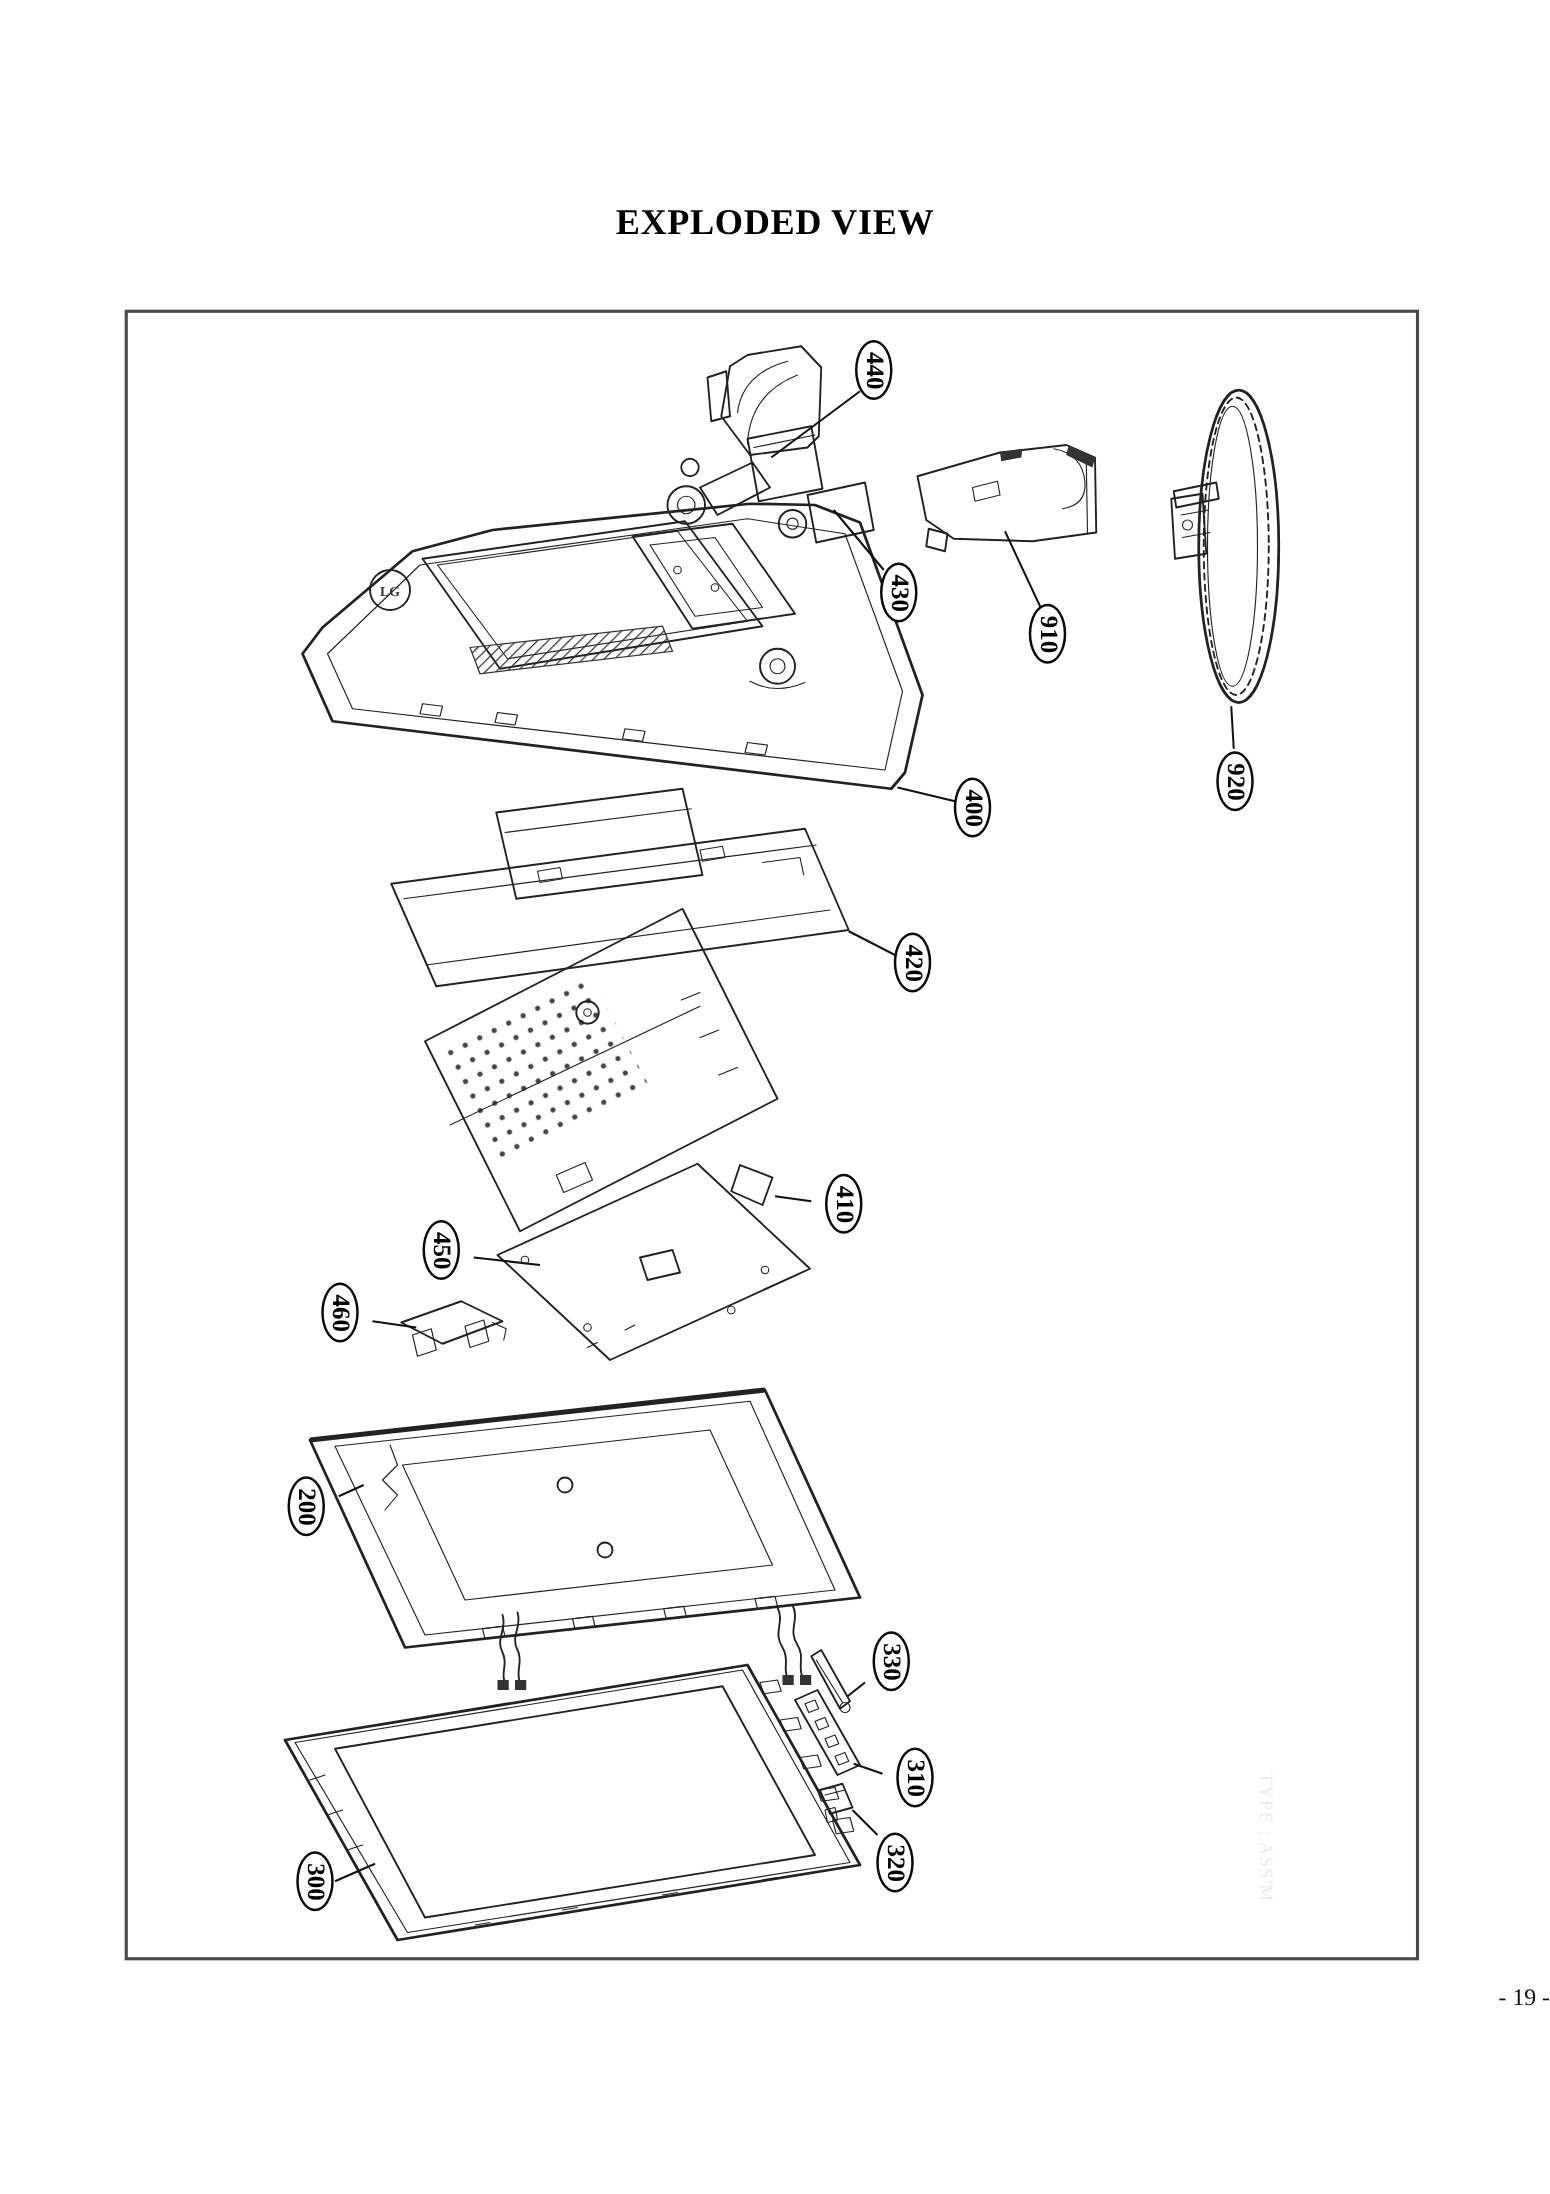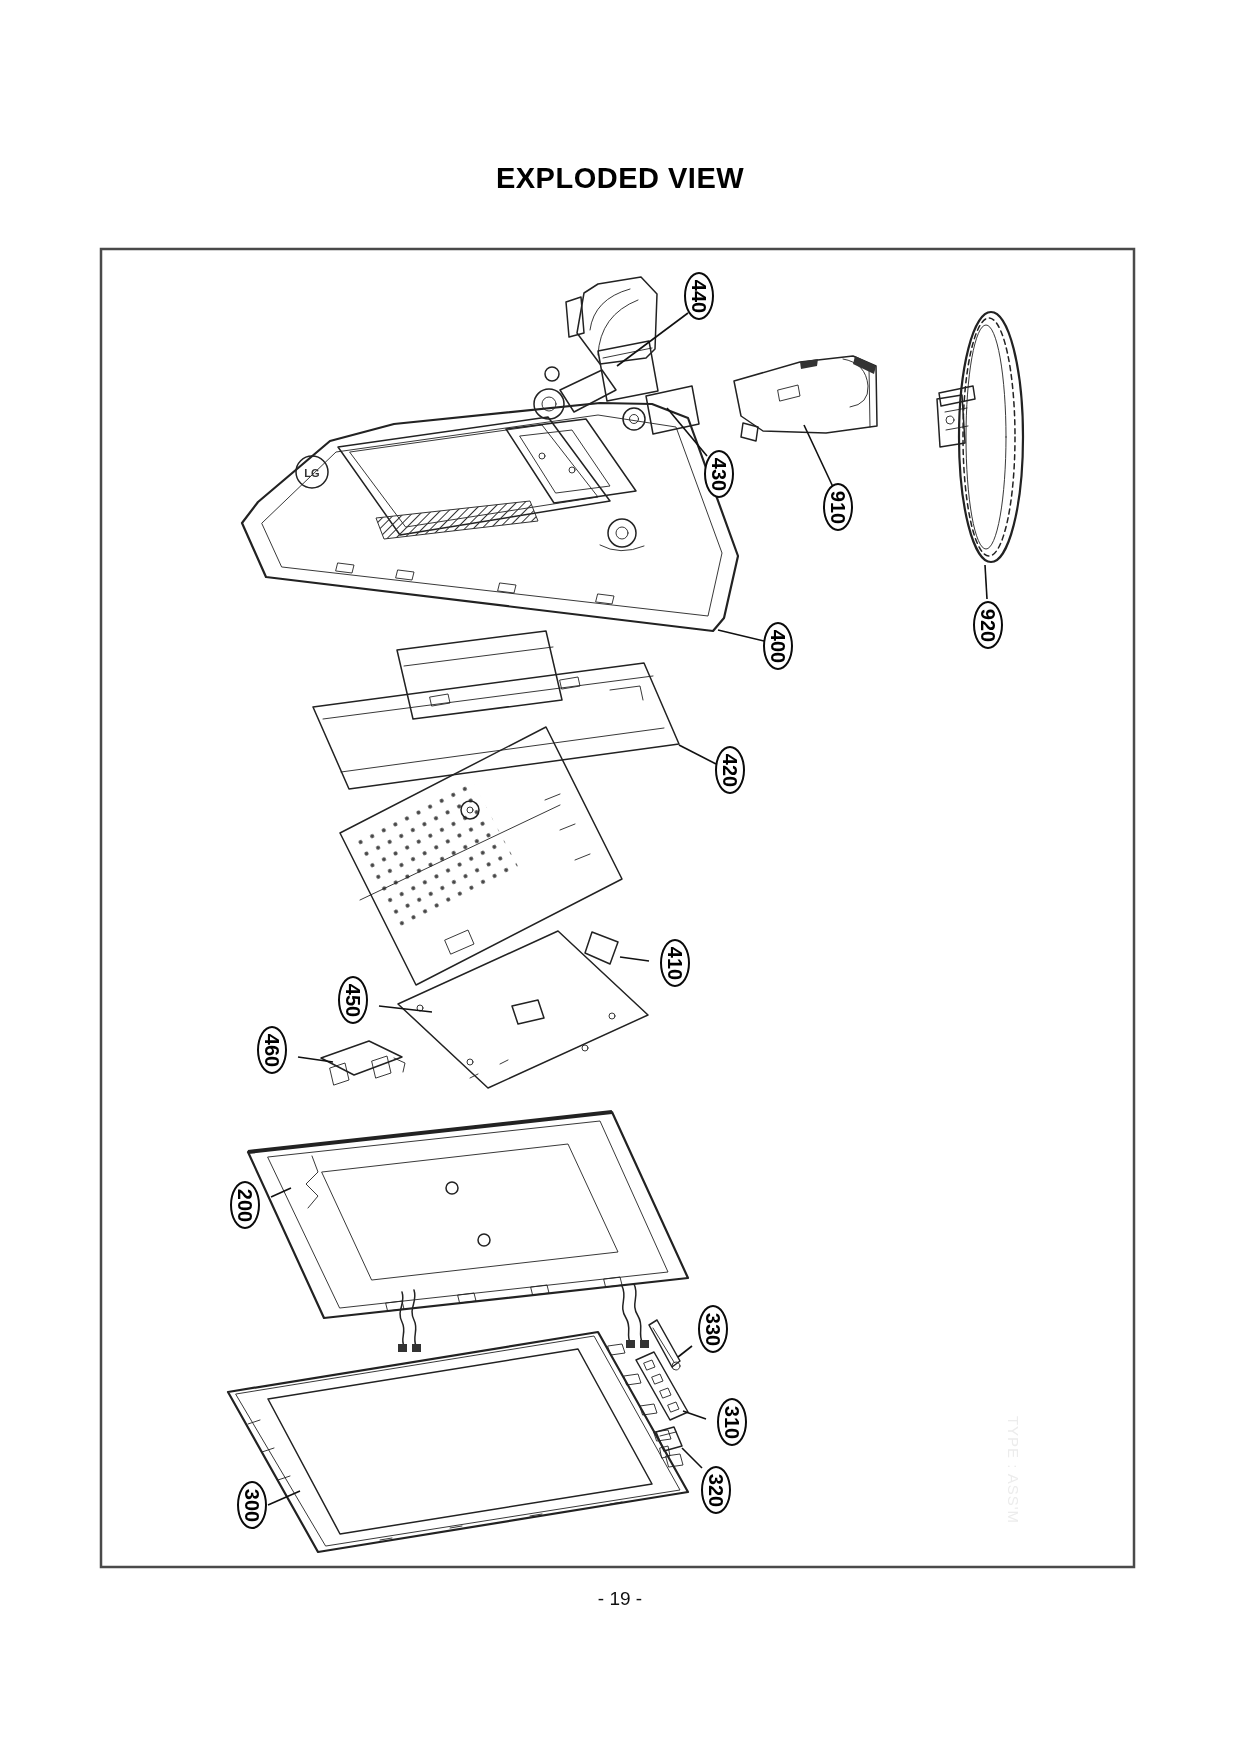--- a/index.html
+++ b/index.html
@@ -1,25 +1,25 @@
 <!DOCTYPE html>
 <html><head>
 <meta charset="utf-8">
 <style>
   html,body{margin:0;padding:0;background:#fff;}
   #page{
     position:relative;width:1240px;height:1755px;margin:0 auto;background:#fff;
-    font-family:Liberation Sans, sans-serif;overflow:hidden;border-radius:22px;
+    font-family:Liberation Serif, serif;overflow:hidden;border-radius:22px;
   }
   .page-title{
     position:absolute;top:162px;left:0;width:1240px;text-align:center;
     font-size:29px;font-weight:700;letter-spacing:.5px;color:#000;
   }
   .page-footer{
-    position:absolute;top:1588px;left:0;width:1240px;text-align:center;
+    position:absolute;top:1588px;left:0;width:1240px;text-align:right;
     font-size:19px;color:#111;
   }
   .diagram-svg{position:absolute;left:0;top:0;}
   .ln{fill:none;stroke:#222;stroke-width:1.5;stroke-linejoin:round;stroke-linecap:round;}
   .thin{stroke-width:.9;}
   .thick{stroke-width:2.2;}
   .dark{fill:#333;stroke:none;}
   .leader{stroke:#111;stroke-width:1.6;}
   .callout{
     position:absolute;width:30px;height:48px;border:2px solid #0a0a0a;border-radius:50%;

